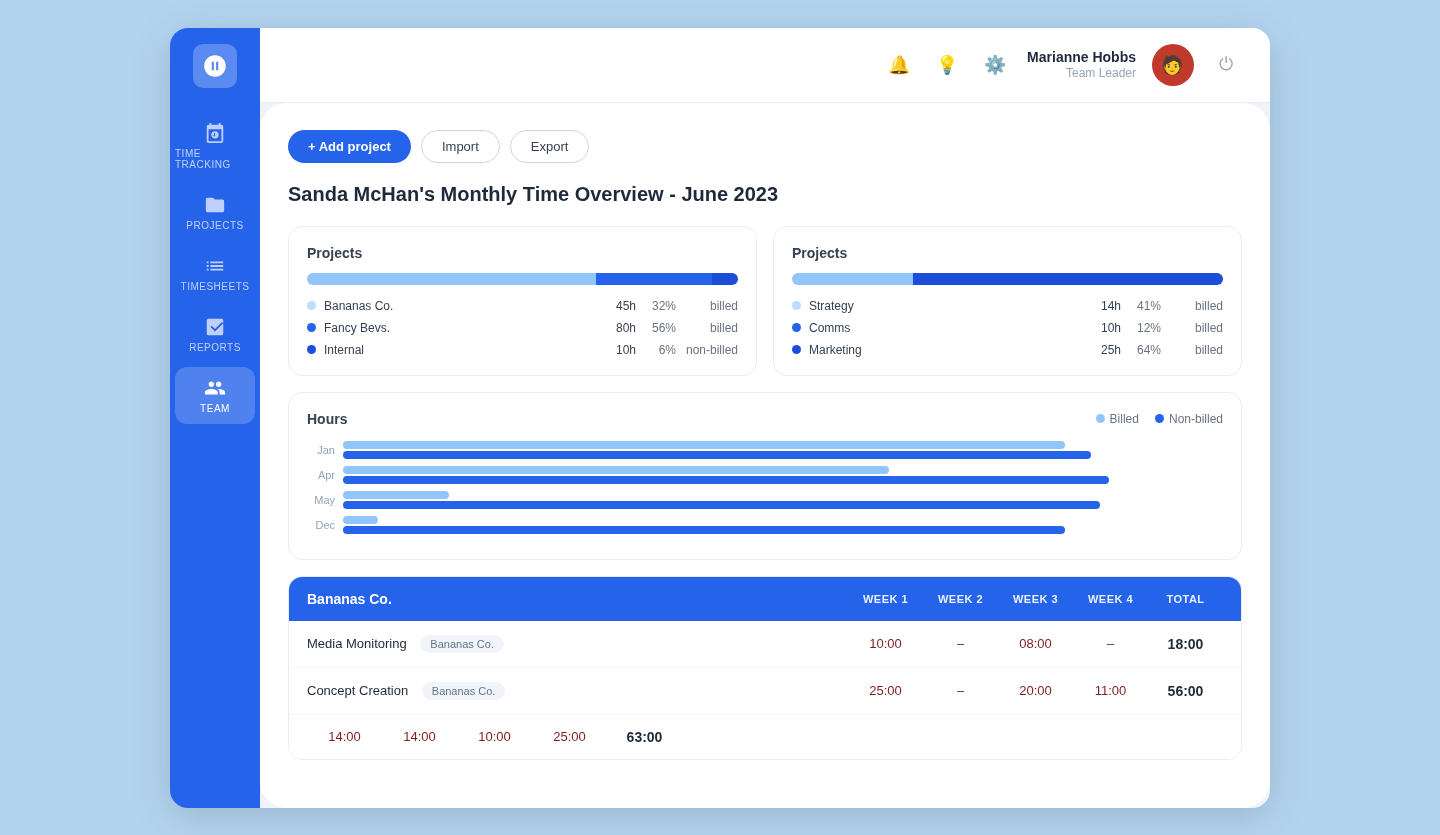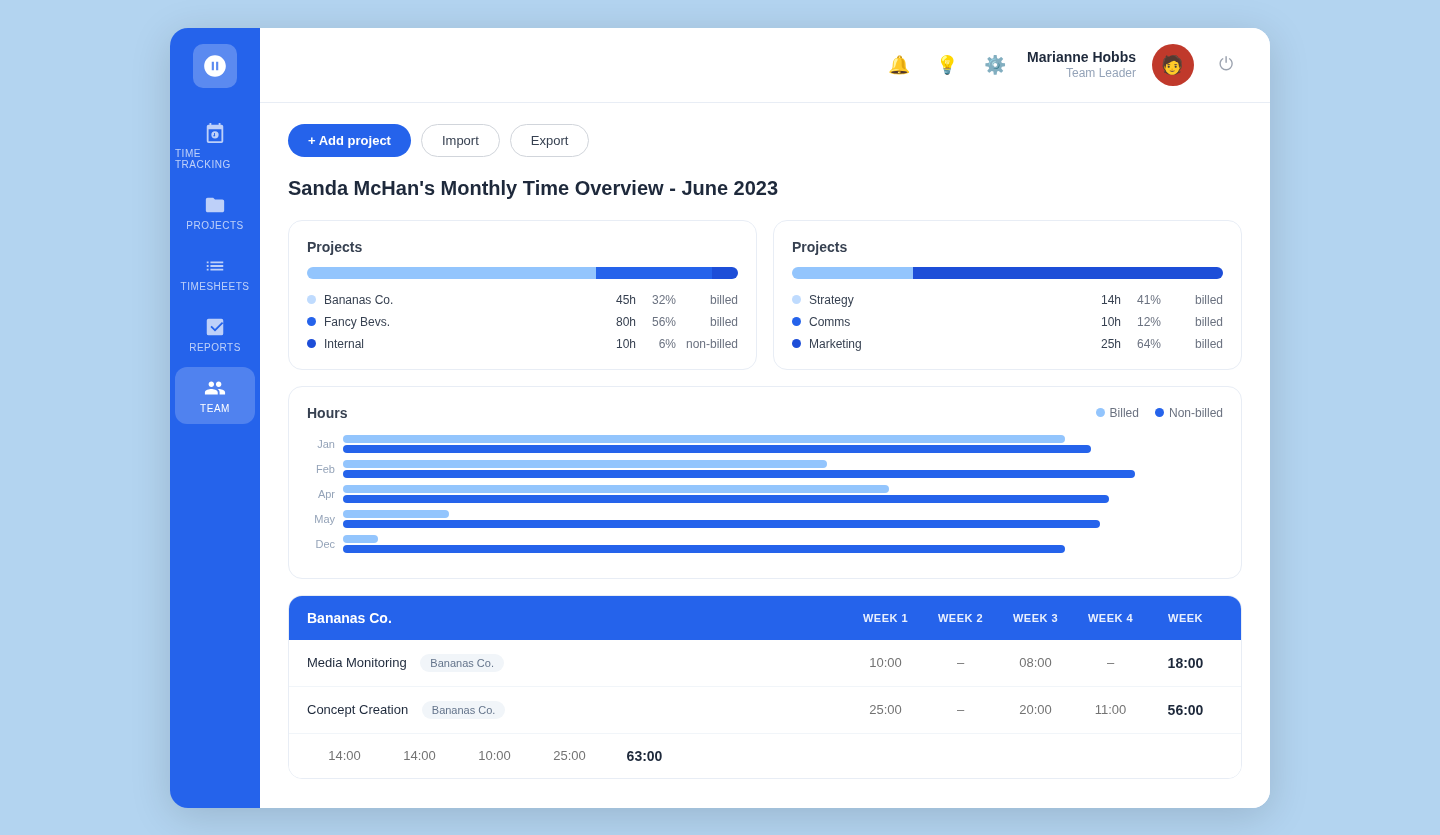--- a/index.html
+++ b/index.html
@@ -128,22 +128,23 @@
       justify-content: center;
       color: #9ca3af;
       cursor: pointer;
       font-size: 18px;
     }
 
     
     .content {
       flex: 1;
       overflow-y: auto;
-      padding: 21px 28px;
+      padding: 27px 28px;
       background: white;
+      border-radius: 27px;
     }
 
     
     .toolbar {
       display: flex;
       gap: 10px;
       margin-bottom: 20px;
       flex-shrink: 0;
     }
     .btn-add {
@@ -306,21 +307,21 @@
       color: #64748b;
       font-size: 11px;
       padding: 3px 10px;
       border-radius: 20px;
       margin-left: 10px;
     }
     .td-col {
       width: 75px;
       text-align: center;
       font-size: 13px;
-      color: #737373;
+      color: #7f1d1d;
     }
     .td-total {
       width: 75px;
       text-align: center;
       font-size: 14px;
       font-weight: 700;
       color: #1e293b;
     }
   </style>
 </head>
@@ -477,27 +478,20 @@
         </div>
 
         <div class="month-row">
           <span class="month-label">Jan</span>
           <div class="month-bars">
             <div class="bar-billed" style="width:82%"></div>
             <div class="bar-nonbilled" style="width:85%"></div>
           </div>
         </div>
         <div class="month-row">
-          <span class="month-label">Feb</span>
-          <div class="month-bars">
-            <div class="bar-billed" style="width:55%"></div>
-            <div class="bar-nonbilled" style="width:90%"></div>
-          </div>
-        </div>
-        <div class="month-row">
           <span class="month-label">Apr</span>
           <div class="month-bars">
             <div class="bar-billed" style="width:62%"></div>
             <div class="bar-nonbilled" style="width:87%"></div>
           </div>
         </div>
         <div class="month-row">
           <span class="month-label">May</span>
           <div class="month-bars">
             <div class="bar-billed" style="width:12%"></div>
@@ -513,21 +507,21 @@
         </div>
       </div>
 
       <div class="table-card">
         <div class="table-header-row">
           <span class="th-project">Bananas Co.</span>
           <span class="th-col">WEEK 1</span>
           <span class="th-col">WEEK 2</span>
           <span class="th-col">WEEK 3</span>
           <span class="th-col">WEEK 4</span>
-          <span class="th-col">WEEK</span>
+          <span class="th-col">TOTAL</span>
         </div>
 
         <div class="table-body-row">
           <div class="td-task">
             <span>Media Monitoring</span>
             <span class="td-badge">Bananas Co.</span>
           </div>
           <span class="td-col">10:00</span>
           <span class="td-col">–</span>
           <span class="td-col">08:00</span>

